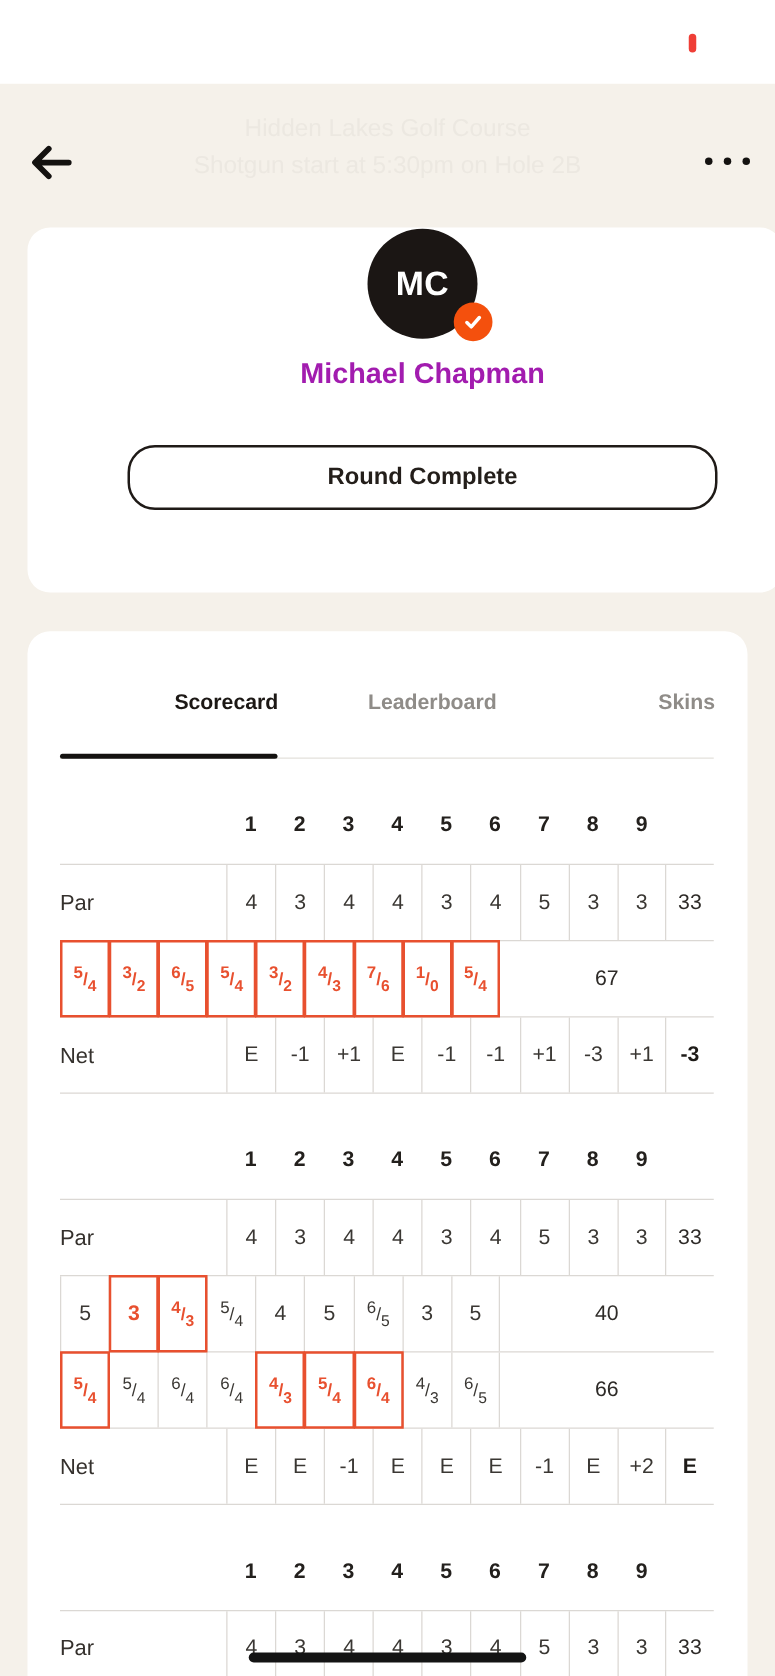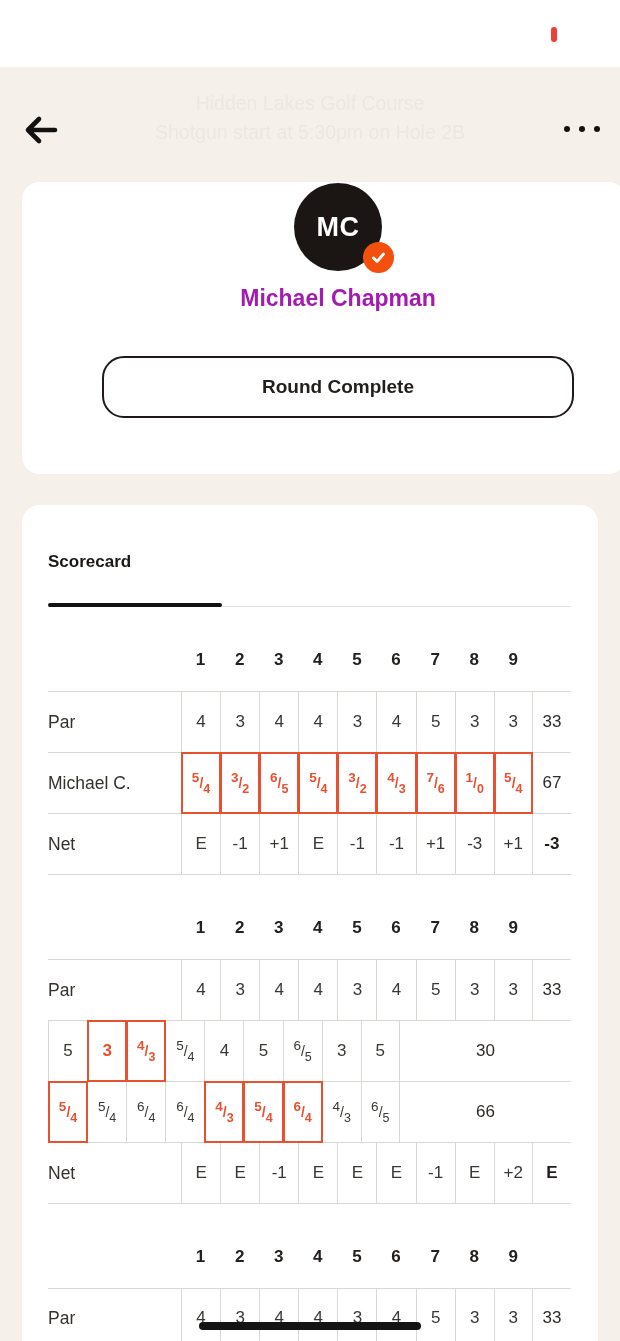--- a/index.html
+++ b/index.html
@@ -21,28 +21,28 @@
   .dot{width:6px;height:6px;border-radius:50%;background:#141210;}
   
   .profile-card{position:absolute;top:182px;left:22px;width:576px;height:292px;background:#FFFFFF;
     border-radius:18px;text-align:center;padding-left:28px;}
   .avatar{position:relative;width:88px;height:88px;border-radius:50%;background:#1B1614;margin:1px auto 0;
     display:flex;align-items:center;justify-content:center;}
   .avatar-initials{color:#FFFFFF;font-size:27px;font-weight:700;letter-spacing:.5px;}
   .badge{position:absolute;right:-12px;bottom:-2px;width:31px;height:31px;border-radius:50%;background:#F4500D;
     display:flex;align-items:center;justify-content:center;}
   .player-name{margin-top:14px;font-size:23px;font-weight:700;color:#a21caf;}
-  .round-btn{display:block;margin:44px auto 0;width:472px;height:62px;background:#FFFFFF;
+  .round-btn{display:block;margin:44px auto 0;width:472px;height:52px;background:#FFFFFF;
     border:2.5px solid #1F1A17;border-radius:22px;font-family:"Liberation Sans",sans-serif;
     font-size:19px;font-weight:700;color:#231E1A;cursor:pointer;}
   
   .score-card{position:absolute;top:505px;left:22px;width:576px;height:900px;background:#FFFFFF;
     border-radius:18px;overflow:hidden;}
   .tabs{margin:44px 26px 0 26px;display:flex;height:26px;}
-  .tab{flex:1;text-align:left;font-size:17px;font-weight:700;color:#8F8C88;line-height:26px;cursor:pointer;}
+  .tab{flex:1;text-align:right;font-size:17px;font-weight:700;color:#8F8C88;line-height:26px;cursor:pointer;}
   .tab.active{color:#1C1815;}
   .tab-rule{position:relative;margin:28px 27px 0 26px;height:4px;}
   .tab-rule-track{position:absolute;left:0;right:0;bottom:0;height:1.5px;background:#E4E1DC;}
   .tab-rule-active{position:absolute;left:0;top:0;width:174px;height:4px;border-radius:2px;background:#141210;}
   
   #tables{margin:0 27px 0 26px;}
   .holes-row{display:flex;height:26px;margin:40px 0 18px 0;}
   .holes-spacer{width:133px;}
   .holes-total-spacer{flex:1;}
   .hole-num{width:39.1px;text-align:center;font-size:17px;font-weight:700;color:#23201D;line-height:26px;}
@@ -106,20 +106,22 @@
         </svg>
       </span>
     </div>
     <div class="player-name">Michael Chapman</div>
     <button class="round-btn">Round Complete</button>
   </div>
 
   <div class="score-card">
     <div class="tabs">
       <div class="tab active">Scorecard</div>
+      <div class="tab">Leaderboard</div>
+      <div class="tab">Skins</div>
     </div>
     <div class="tab-rule">
       <div class="tab-rule-track"></div>
       <div class="tab-rule-active"></div>
     </div>
     <div id="tables">
         <div class="score-table">
           <div class="holes-row">
             <div class="holes-spacer"></div>
             <div class="hole-num">1</div>
@@ -158,21 +160,20 @@
             </div>
             <div class="cell">
               <span>3</span>
             </div>
             <div class="cell last">
               <span>3</span>
             </div>
             <div class="total">33</div>
           </div>
           <div class="row">
-            <div class="row-label">Michael C.</div>
             <div class="cell box red">
               <span class="frac"><span class="fn">5</span><span class="fs">/</span><span class="fd">4</span></span>
             </div>
             <div class="cell box red">
               <span class="frac"><span class="fn">3</span><span class="fs">/</span><span class="fd">2</span></span>
             </div>
             <div class="cell box red">
               <span class="frac"><span class="fn">6</span><span class="fs">/</span><span class="fd">5</span></span>
             </div>
             <div class="cell box red">
@@ -293,21 +294,21 @@
             </div>
             <div class="cell">
               <span class="frac"><span class="fn">6</span><span class="fs">/</span><span class="fd">5</span></span>
             </div>
             <div class="cell">
               <span>3</span>
             </div>
             <div class="cell last">
               <span>5</span>
             </div>
-            <div class="total">30</div>
+            <div class="total">40</div>
           </div>
           <div class="row">
             <div class="cell box red">
               <span class="frac"><span class="fn">5</span><span class="fs">/</span><span class="fd">4</span></span>
             </div>
             <div class="cell">
               <span class="frac"><span class="fn">5</span><span class="fs">/</span><span class="fd">4</span></span>
             </div>
             <div class="cell">
               <span class="frac"><span class="fn">6</span><span class="fs">/</span><span class="fd">4</span></span>

